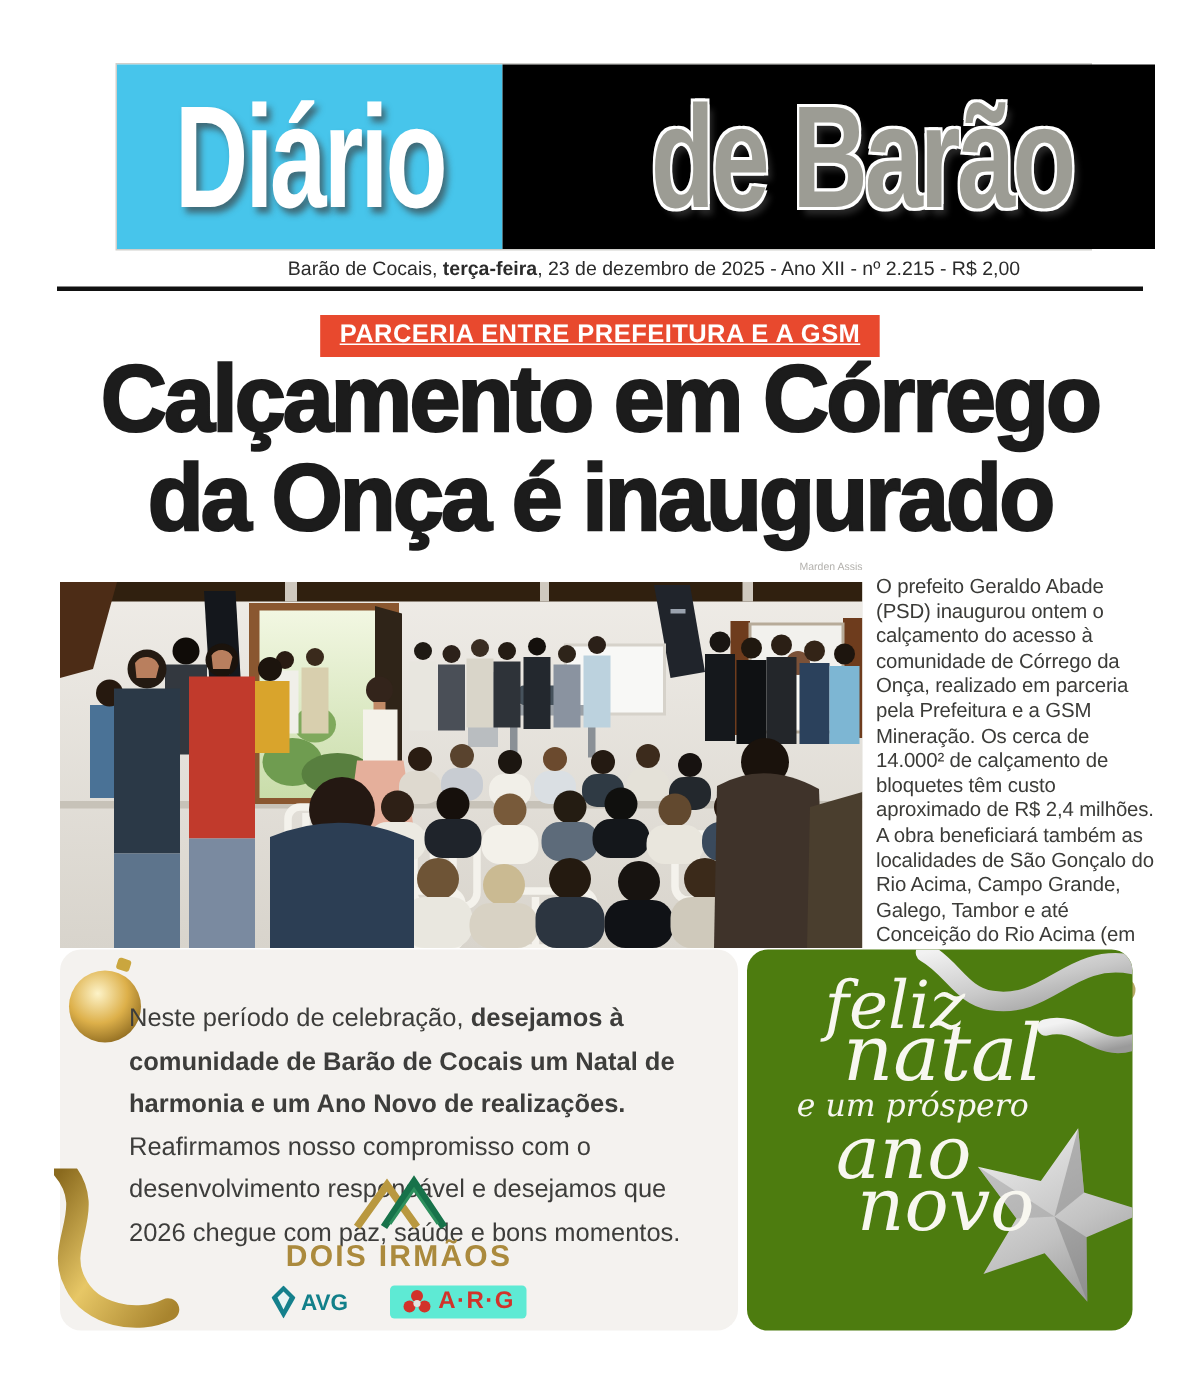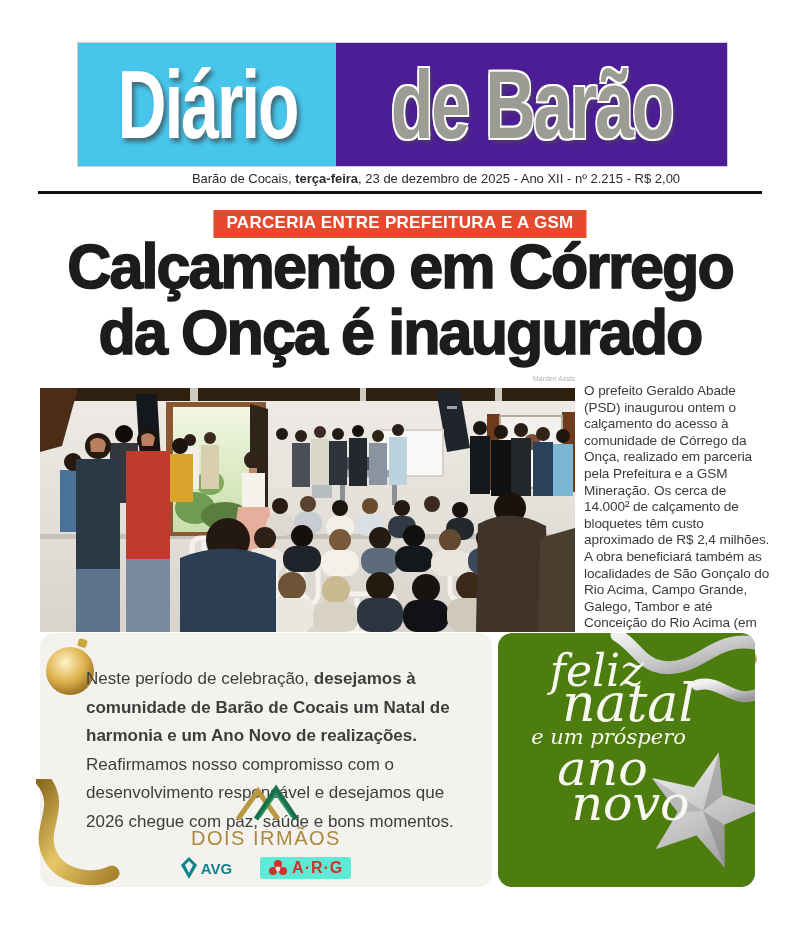--- a/index.html
+++ b/index.html
@@ -4,49 +4,49 @@
 <style>
   html,body{margin:0;padding:0;background:#fff;}
   .page{position:relative;width:800px;height:933px;background:#ffffff;overflow:hidden;
         font-family:"Liberation Sans",sans-serif;border-radius:14px;}
   .abs{position:absolute;}
 
   
   .masthead{left:77px;top:42px;width:651px;height:125px;display:flex;border:1px solid #cfcfcb;box-sizing:border-box;}
   .m-half{display:flex;align-items:center;justify-content:center;height:100%;}
   .m-blue{width:276px;background:#47C5EB;}
-  .m-yellow{flex:1;background:#4c1d95;}
+  .m-yellow{flex:1;background:#000000;padding-left:44px;}
   .m-title{font-size:97px;font-weight:bold;letter-spacing:-3px;line-height:1;white-space:nowrap;}
   .m-title-left{color:#ffffff;transform:scaleX(.70);text-shadow:4px 4px 5px rgba(60,60,60,.65);}
   .m-title-right{color:#9c9c94;transform:scaleX(.72);
       text-shadow:-2px -2px 0 #fff,2px -2px 0 #fff,-2px 2px 0 #fff,2px 2px 0 #fff,5px 5px 5px rgba(80,80,80,.5);}
 
   .dateline{left:0;top:171px;width:100%;text-align:center;font-size:13px;color:#2b2b2b;margin-left:36px;}
   .rule{left:38px;top:191px;width:724px;height:3px;background:#111;}
 
   .kicker{top:210px;left:50%;transform:translateX(-50%);background:#E8492E;color:#fff;
-          font-weight:bold;font-size:17px;letter-spacing:.3px;padding:3px 13px 5px;white-space:nowrap;}
+          font-weight:bold;font-size:17px;letter-spacing:.3px;padding:3px 13px 5px;white-space:nowrap;text-decoration:underline;}
 
   .headline{left:0;top:233px;width:100%;text-align:center;color:#1c1c1c;font-weight:bold;
             font-size:63px;line-height:66px;letter-spacing:-2px;-webkit-text-stroke:1.6px #1c1c1c;}
   .headline .hline{transform:scaleX(.97);transform-origin:center;}
 
   .photo-credit{left:40px;top:375px;width:535px;text-align:right;font-size:7px;color:#b3b1ad;}
 
   .photo{left:40px;top:388px;width:535px;height:244px;overflow:hidden;background:#e6e3dd;}
 
   .article{left:584px;top:383px;width:186px;font-size:13.6px;line-height:16.6px;color:#3b3b38;letter-spacing:-.1px;}
   .badge3{display:inline-block;width:16px;height:16px;border-radius:50%;background:#b5a963;color:#fff;
           font-size:11px;font-weight:bold;line-height:16px;text-align:center;vertical-align:-2px;margin-left:2px;}
 
   
   .card-white{left:40px;top:633px;width:452px;height:254px;background:#f4f2ef;border-radius:14px;}
   .message{position:absolute;left:46px;top:32px;width:376px;font-size:17px;line-height:28.6px;color:#3d3d3b;}
   .logo-block{position:absolute;left:0;right:0;bottom:8px;text-align:center;}
-  .brand-name{font-size:20px;font-weight:normal;color:#ab8a3d;letter-spacing:1.5px;margin-top:2px;}
+  .brand-name{font-size:20px;font-weight:bold;color:#ab8a3d;letter-spacing:1.5px;margin-top:2px;}
   .logos-row{display:flex;justify-content:center;align-items:center;gap:28px;margin-top:7px;}
   .avg-logo{display:flex;align-items:center;gap:4px;color:#12808a;font-weight:bold;font-size:15px;}
   .arg-logo{display:flex;align-items:center;gap:4px;background:#5eead4;border-radius:3px;padding:2px 8px;
             color:#d2322a;font-weight:bold;font-size:16px;letter-spacing:1px;}
 
   .card-green{left:498px;top:633px;width:257px;height:254px;background:#4d7c0f;border-radius:14px;overflow:hidden;color:#f8f7f0;}
   .holiday-text{position:absolute;top:16px;left:0;width:100%;text-align:center;
                 font-family:"DejaVu Serif",serif;font-style:italic;}
   .holiday-text span{display:block;line-height:1;}
   .hl1{font-size:44px;transform:translateX(-30px);}

